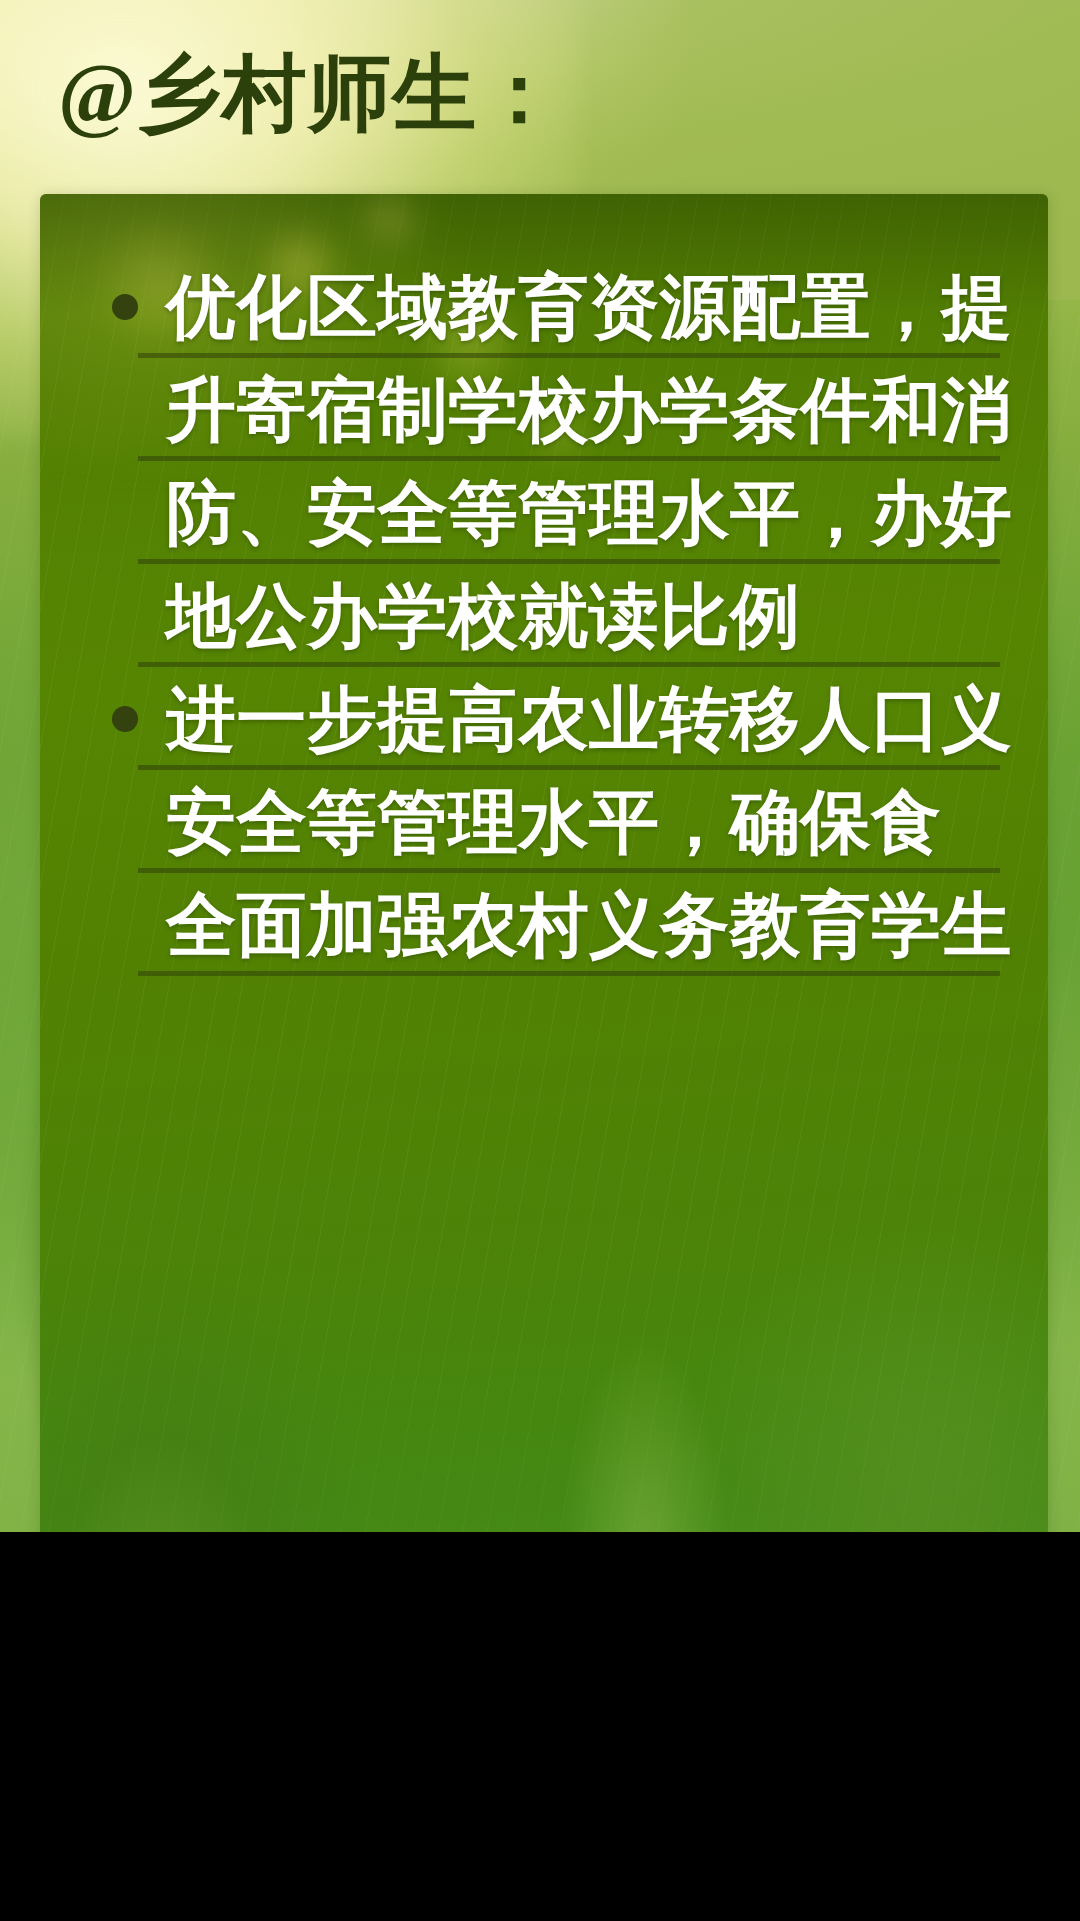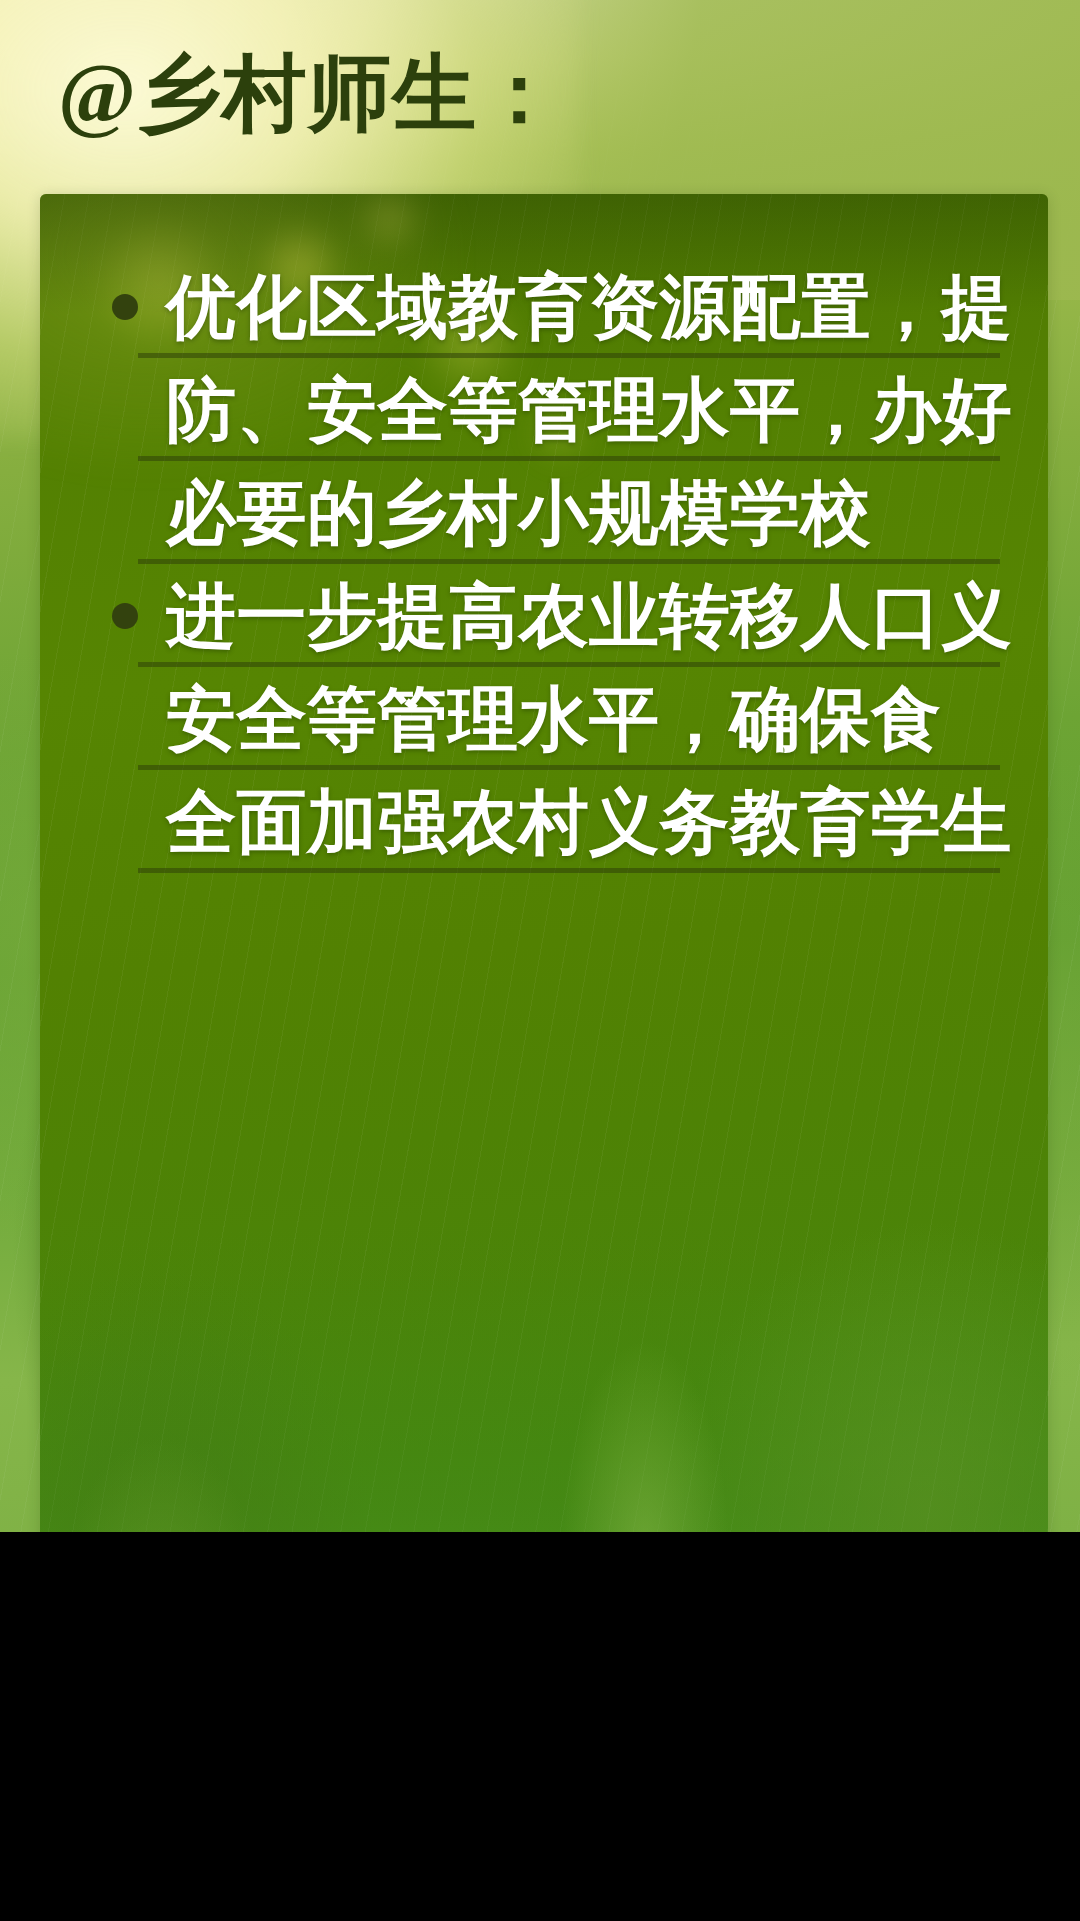--- a/index.html
+++ b/index.html
@@ -304,24 +304,27 @@
     <div class="card-topshade"></div>
     <div class="card-wheat"></div>
 
     <div class="lines" style="top:61px;">
 
       <div class="line">
         <span class="bullet"></span>
         <span class="line-text">优化区域教育资源配置，提</span>
       </div>
       <div class="line">
+        <span class="line-text">升寄宿制学校办学条件和消</span>
+      </div>
+      <div class="line">
         <span class="line-text">防、安全等管理水平，办好</span>
       </div>
       <div class="line">
-        <span class="line-text">必要的乡村小规模学校</span>
+        <span class="line-text">地公办学校就读比例</span>
       </div>
 
       <div class="line">
         <span class="bullet"></span>
         <span class="line-text">进一步提高农业转移人口义</span>
       </div>
       <div class="line">
         <span class="line-text">安全等管理水平，确保食</span>
       </div>
 

